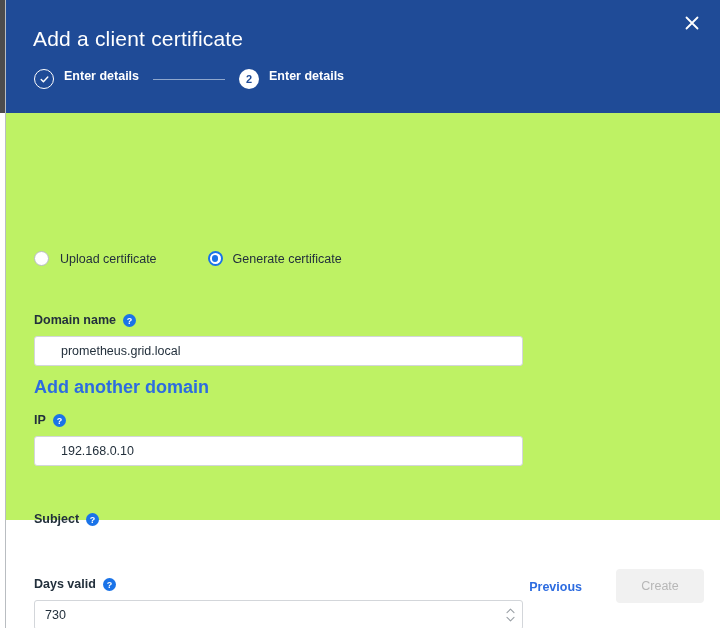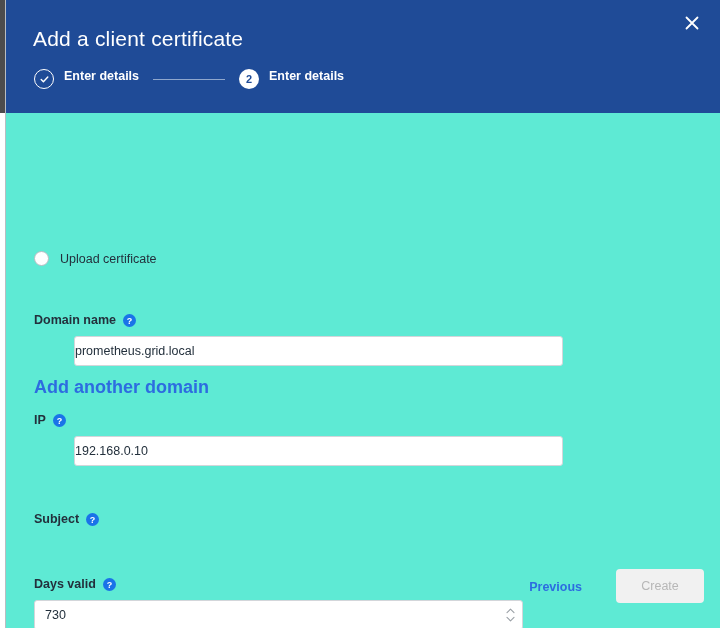--- a/index.html
+++ b/index.html
@@ -30,22 +30,22 @@
     width: 5px; height: 113px;
     background: #2d2d2d;
     opacity: .85;
   }
 
   
   .modal {
     position: absolute;
     left: 6px; top: 0;
     width: 714px;
-    height: 628px;
-    background: #5eead4;
+    height: 520px;
+    background: #bef264;
     box-sizing: border-box;
   }
 
   
   .modal-header {
     position: relative;
     height: 113px;
     background: #1f4b97;
     color: #ffffff;
     box-sizing: border-box;
@@ -198,24 +198,23 @@
     position: relative;
     width: 489px;
     height: 30px;
     margin-top: 9px;
     border: 1px solid #d3d6da;
     border-radius: 3px;
     background: #fff;
     box-sizing: border-box;
     display: flex;
     align-items: center;
-    padding: 0 0;
+    padding: 0 26px;
     font-size: 12.5px;
     cursor: text;
-    margin-left: 40px;
   }
   .input-shell.focused {
     border-color: #5b8def;
     background: #dfe6f7;
     box-shadow: 0 0 0 1px #5b8def;
   }
   .link {
     display: inline-block;
     margin-top: 11px;
     font-size: 18px;
@@ -334,20 +333,24 @@
 
   <div class="modal-body">
 
     <div class="section-cert-type">
       <div class="radio-row">
         <div class="radio-opt">
           <span class="dot"></span>
           <span class="rlabel">Upload certificate</span>
         </div>
         <div class="radio-gap"></div>
+        <div class="radio-opt selected">
+          <span class="dot"></span>
+          <span class="rlabel">Generate certificate</span>
+        </div>
       </div>
     </div>
 
     <div class="section-domain">
       <div class="field-label">
         <span>Domain name</span>
         <span class="help-icon">
           <svg width="13" height="13" viewBox="0 0 13 13" aria-hidden="true">
             <circle cx="6.5" cy="6.5" r="6.5" fill="#1a73e8"></circle>
             <text x="6.5" y="9.6" text-anchor="middle" font-family="Liberation Sans, sans-serif" font-size="9" font-weight="700" fill="#ffffff">?</text>

